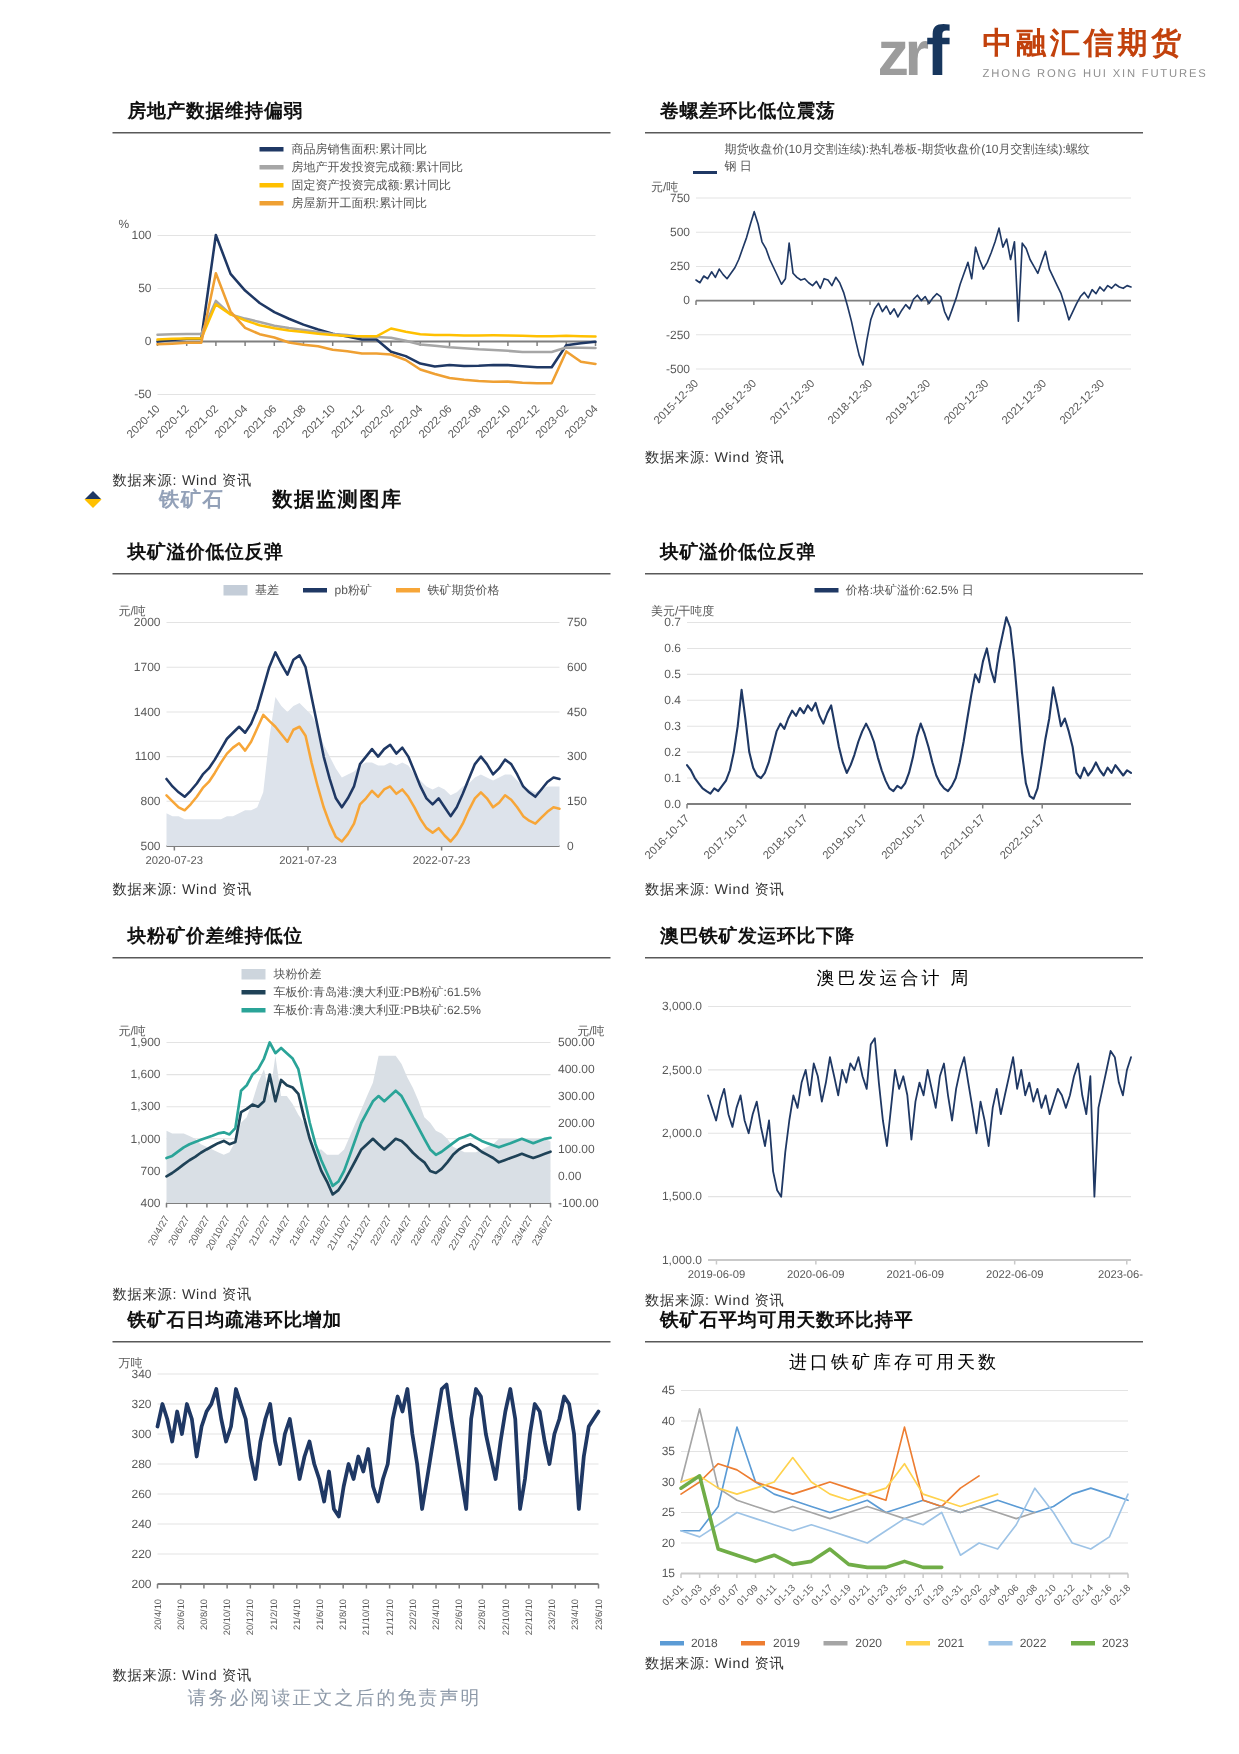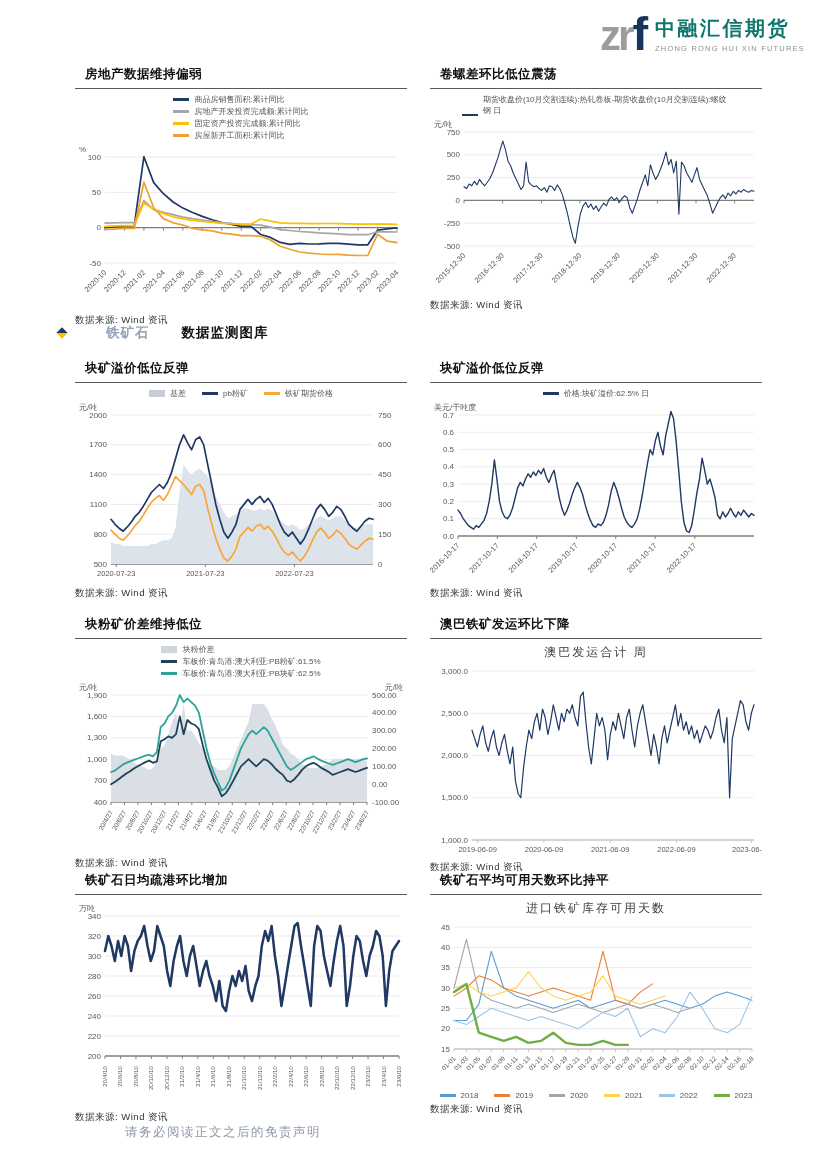--- a/index.html
+++ b/index.html
@@ -1,33 +1,33 @@
 <!DOCTYPE html>
 <html><head>
 <meta charset="utf-8">
 <style>
   html,body{margin:0;padding:0;background:#fff;}
   body{width:826px;height:1169px;position:relative;font-family:"Liberation Sans","DejaVu Sans",sans-serif;color:#111;overflow:hidden;}
-  .logo{position:absolute;right:21px;top:10px;display:flex;align-items:center;gap:7px;}
+  .logo{position:absolute;right:21px;top:10px;display:flex;align-items:center;gap:22px;}
   .logo-mark{display:flex;align-items:flex-end;line-height:1;}
   .lz{font-size:42px;font-weight:bold;color:#9c9c9c;letter-spacing:-3px;}
   .lf{font-size:47px;font-weight:bold;color:#17365D;margin-left:1px;}
-  .logo-cn{font-size:20px;font-weight:bold;color:#0f766e;letter-spacing:2.5px;white-space:nowrap;}
+  .logo-cn{font-size:20px;font-weight:bold;color:#c2410c;letter-spacing:2.5px;white-space:nowrap;}
   .logo-en{font-size:7.5px;color:#8f8f8f;letter-spacing:1.2px;margin-top:2px;white-space:nowrap;}
   .fig{position:absolute;width:332px;}
   .fig-title{font-size:12.5px;font-weight:bold;color:#111;padding:0 0 5px 10px;border-bottom:1px solid #595959;margin-bottom:5px;letter-spacing:0.5px;}
   .fig-source{font-size:9.5px;color:#333;margin-top:3px;letter-spacing:0.5px;}
   .legend{font-size:8px;color:#555;margin:2px auto 0;width:max-content;max-width:320px;}
   .legend.row{display:flex;gap:16px;justify-content:center;align-items:center;}
   .legend.column{display:flex;flex-direction:column;align-items:flex-start;gap:1px;}
   .lg-item{display:flex;align-items:center;}
   .lg-item.wrap{align-items:flex-end;max-width:268px;}
   .lg-item.wrap .lg-swatch{margin-top:4px;flex:0 0 auto;}
   .lg-swatch{display:inline-block;width:16px;margin-right:5px;}
-  .inner-title{text-align:center;color:#404040;font-size:12px;margin:4px 0 2px;letter-spacing:2px;}
+  .inner-title{text-align:center;color:#000000;font-size:12px;margin:4px 0 2px;letter-spacing:2px;}
   .section-header{position:absolute;left:58px;top:324px;display:flex;align-items:center;}
   .bullet{width:8px;height:8px;transform:rotate(45deg);background:linear-gradient(135deg,#1F3864 50%,#FFC000 50%);margin-right:19px;}
   .sec-hl{font-size:13.5px;font-weight:bold;color:#93A1B8;letter-spacing:1px;margin-left:21px;}
   .sec-rest{font-size:13.5px;font-weight:bold;color:#111;letter-spacing:1px;margin-left:32px;}
   .footer{position:absolute;left:125px;top:1124px;font-size:12.5px;color:#8D99A8;letter-spacing:1.5px;}
   svg{font-family:"Liberation Sans","DejaVu Sans",sans-serif;}
 </style>
 </head>
 <body>
 

